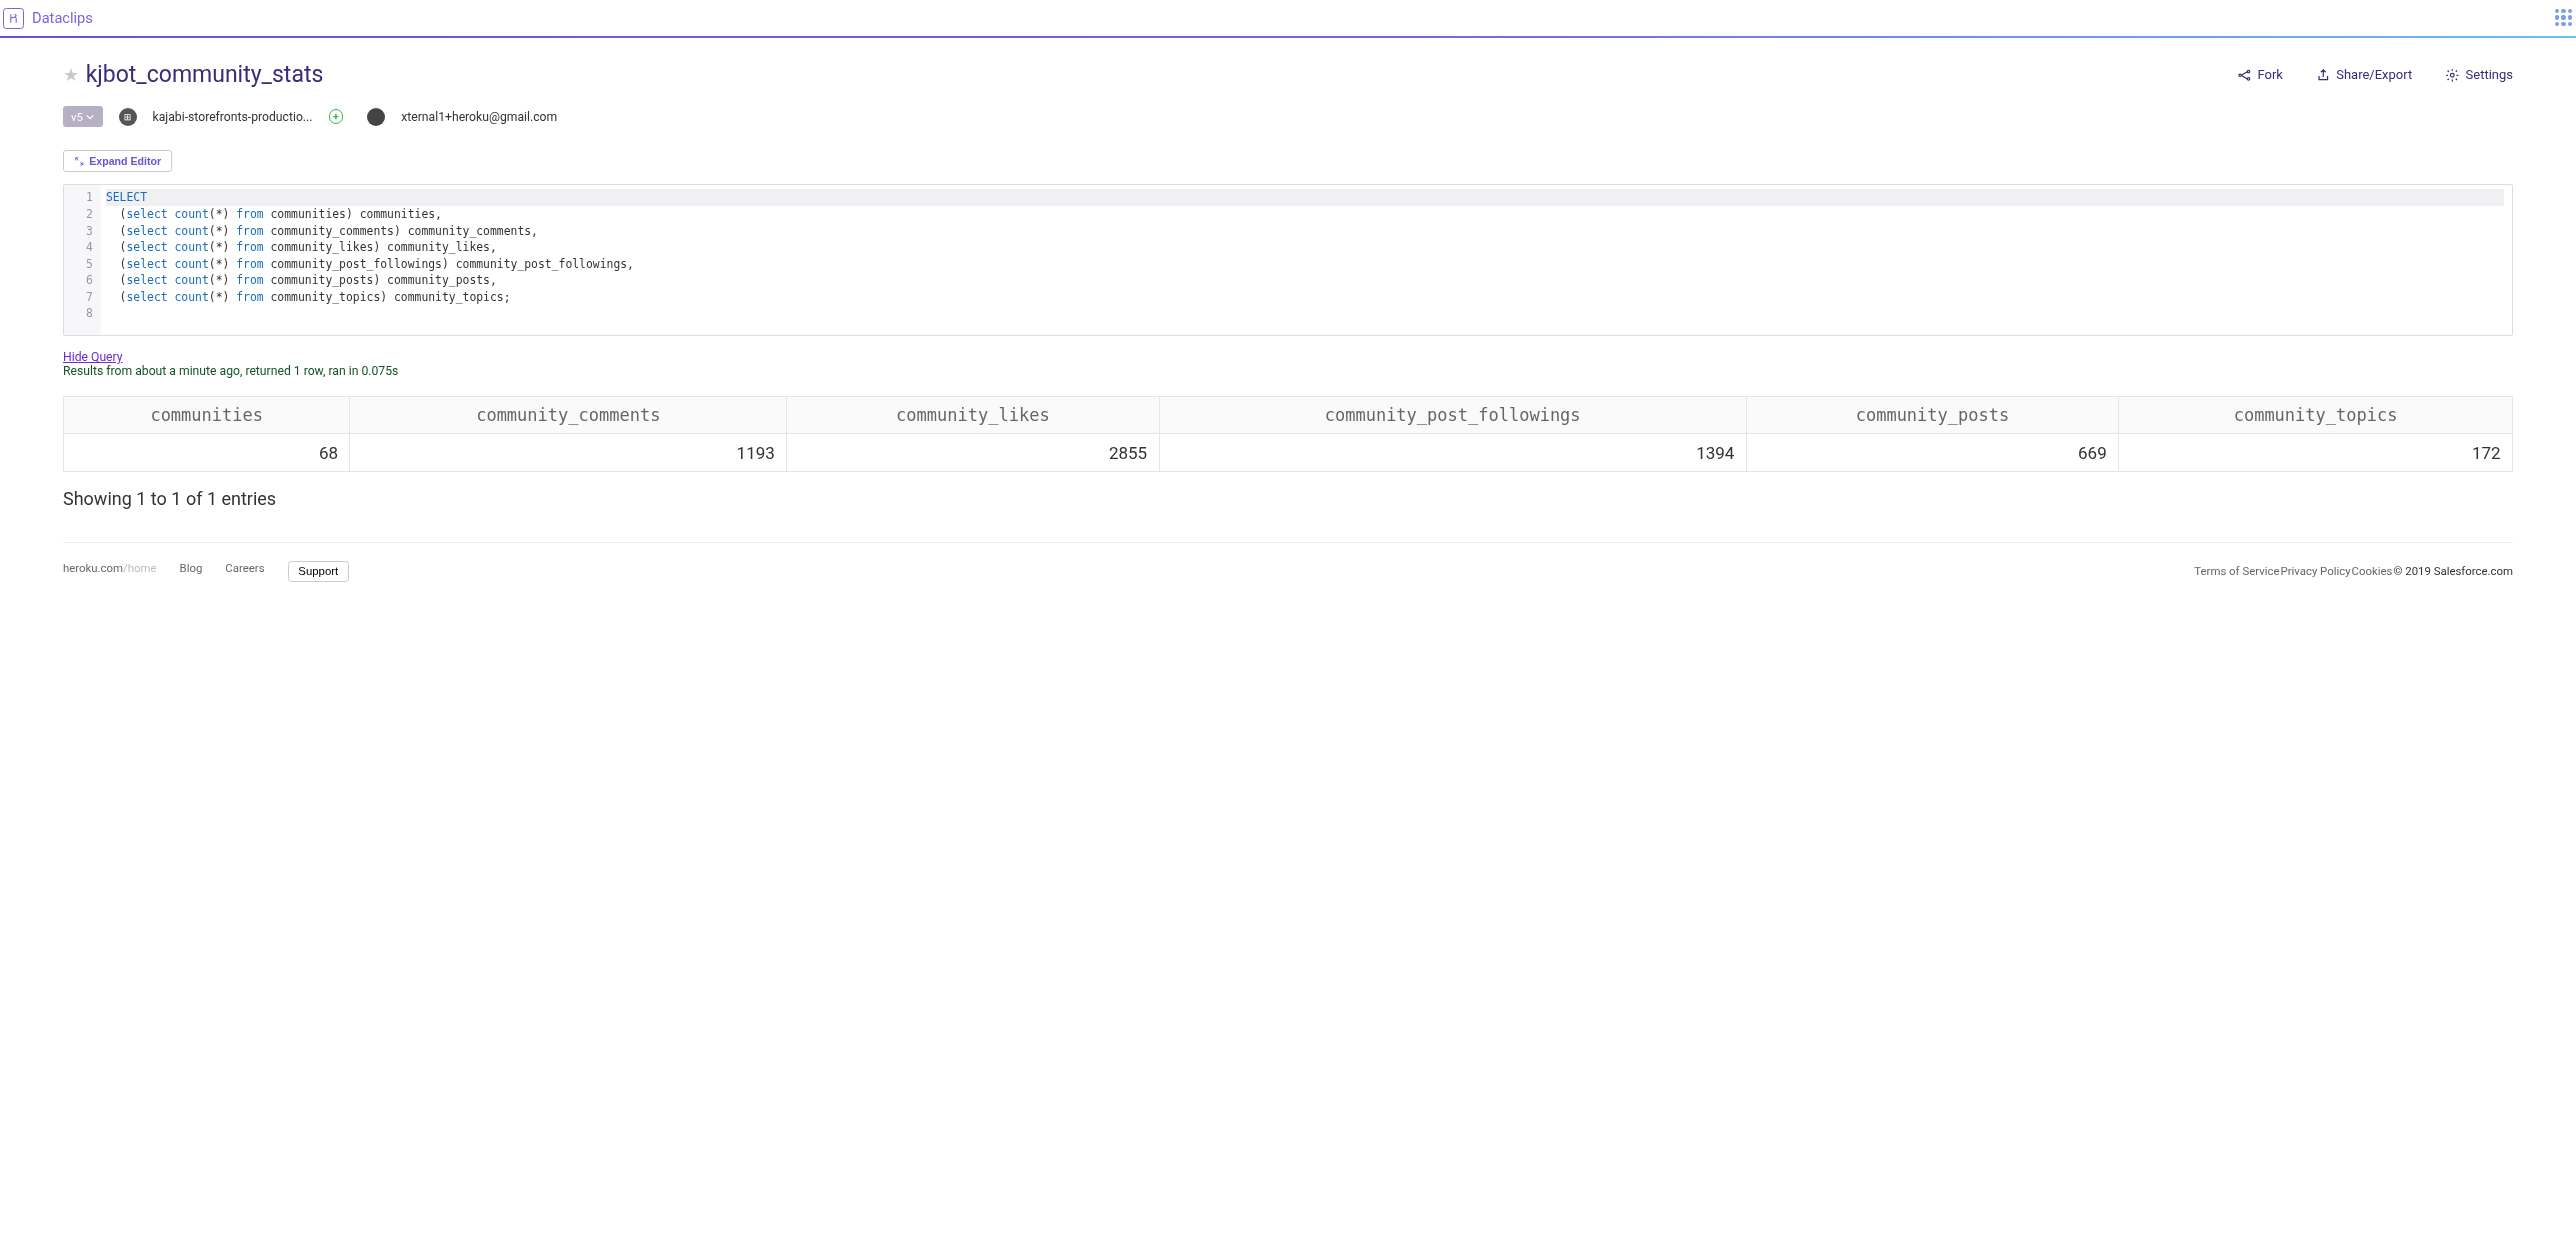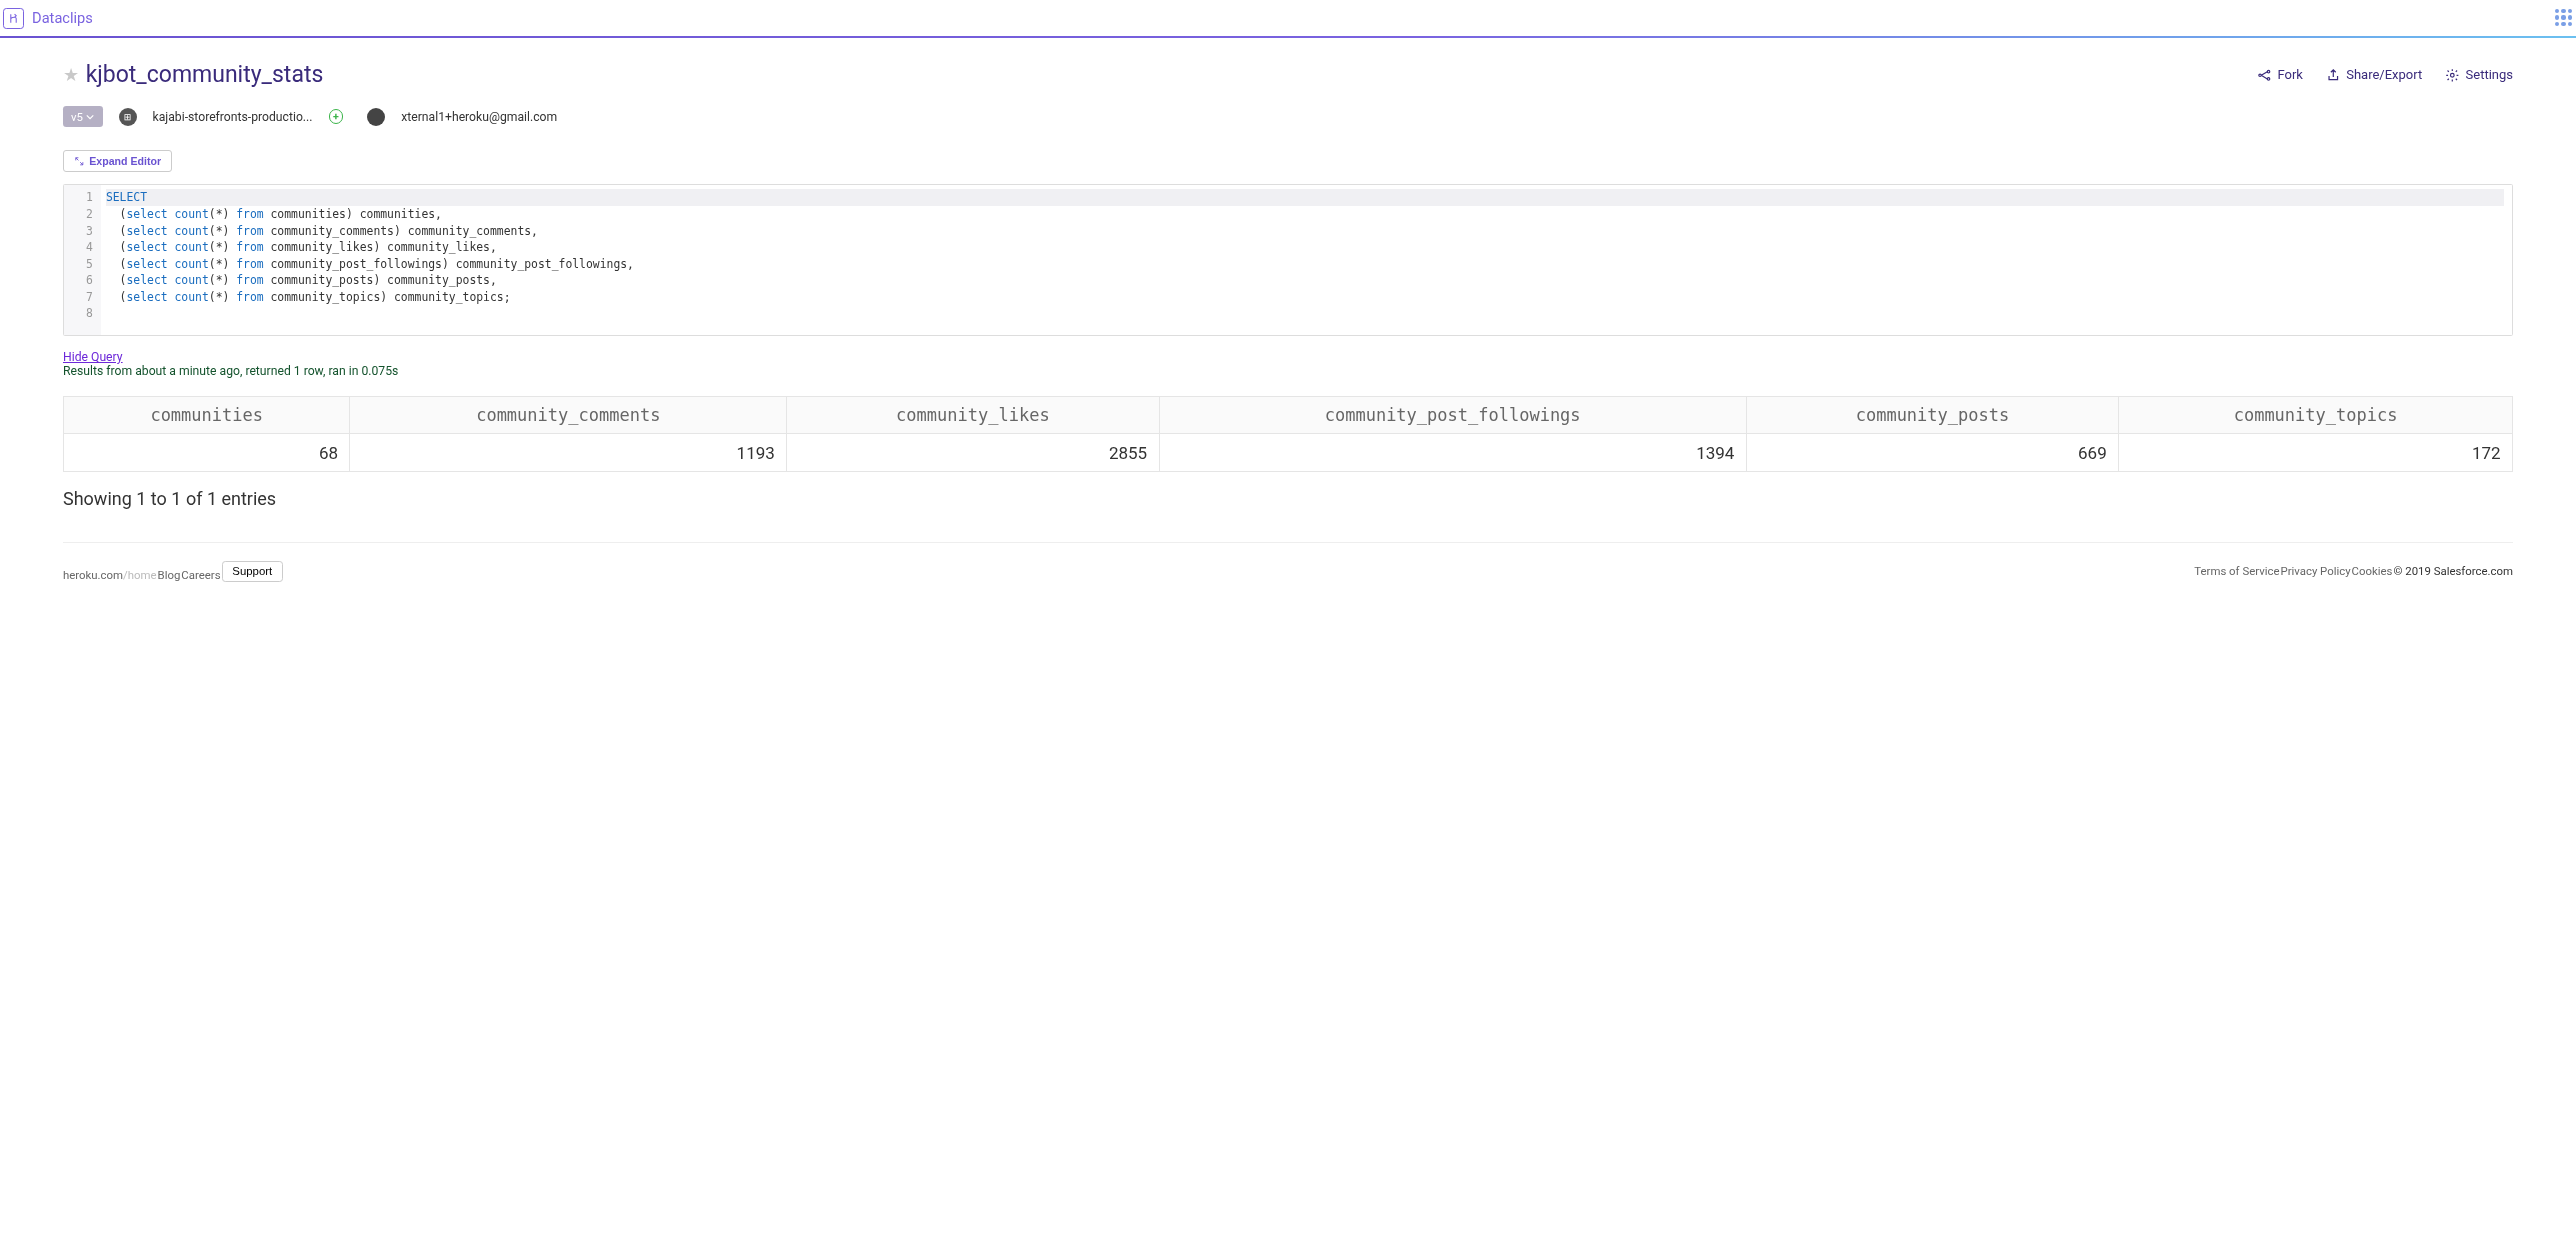--- a/index.html
+++ b/index.html
@@ -62,21 +62,21 @@
     cursor:pointer;
   }
   .title {
     font-size: 23px;
     font-weight: 400;
     color: #3a2b7b;
   }
   .actions {
     margin-left:auto;
     display:flex;
-    gap:23px;
+    gap:33px;
   }
   .action-link{
     display:flex;
     align-items:center;
     gap:5.7px;
     color:#3a2b7b;
     font-size:13px;
     cursor:pointer;
   }
   .action-link svg{width:14.6px;height:14.6px;}
@@ -195,21 +195,21 @@
   }
   .footer{
     margin-top:33px;
     border-top:0.8px solid #eee;
     padding:18px 0 33px 0;
     display:flex;
     align-items:center;
     font-size:11.4px;
     color:#666;
   }
-  .footer .links{display:flex;align-items:flex-end;gap:1px;}
+  .footer .links{display:flex;align-items:flex-start;gap:23px;}
   .footer a{color:#666;text-decoration:none;cursor:pointer;}
   .footer .home{color:#bbb;}
   .support-btn{
     border:0.8px solid #ccc;
     border-radius:3.3px;
     padding:3.3px 9.8px;
     background:#fff;
     font-size:11.4px;
     cursor:pointer;
   }

